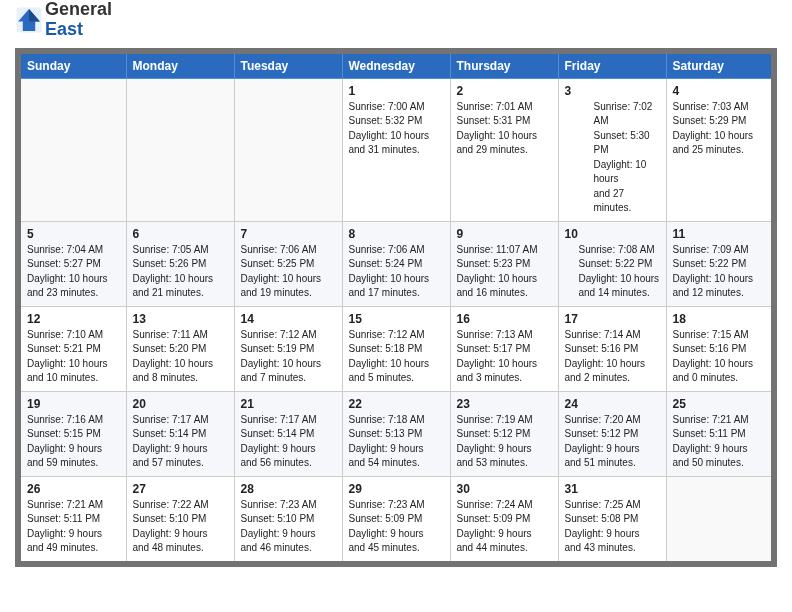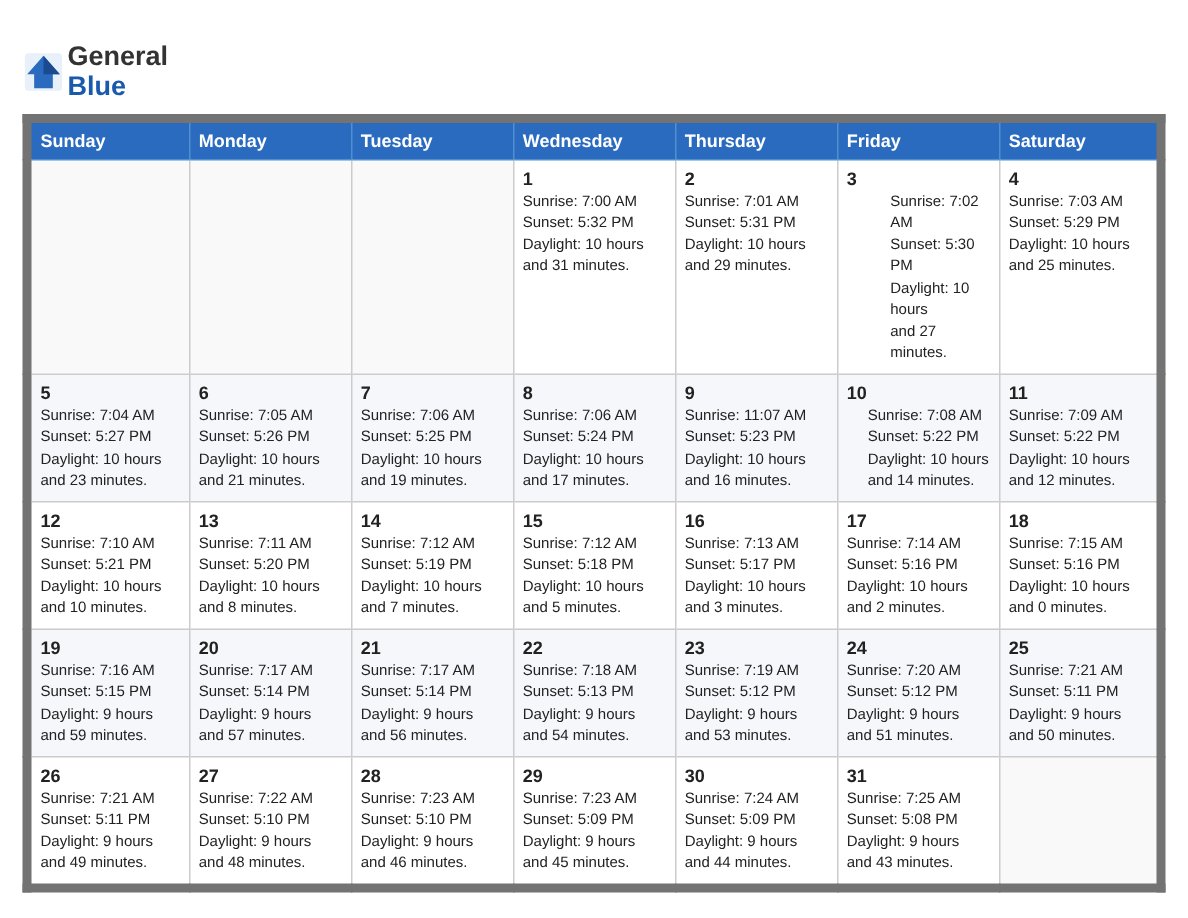--- a/index.html
+++ b/index.html
@@ -6,21 +6,21 @@
     body {
       font-family: Arial, sans-serif;
       background: #fff;
       width: 792px;
       min-height: 612px;
     }
     .page {
       width: 792px;
       min-height: 612px;
       background: #fff;
-      padding: 28px 15px 10px 15px;
+      padding: 0 15px 10px 15px;
     }
     .header {
       display: flex;
       justify-content: space-between;
       align-items: flex-start;
       margin-bottom: 8px;
     }
     .logo {
       display: flex;
       align-items: center;
@@ -109,21 +109,21 @@
 <div class="page">
   <div class="header">
     <div class="logo">
       <svg class="logo-icon" viewBox="0 0 36 36" xmlns="http://www.w3.org/2000/svg">
         <rect x="2" y="2" width="32" height="32" rx="3" fill="#e8f0fa"></rect>
         <polygon points="18,4 32,20 26,20 26,32 10,32 10,20 4,20" fill="#2a6bbf"></polygon>
         <polygon points="18,4 32,20 18,20" fill="#1a4a8f"></polygon>
       </svg>
       <div class="logo-text">
         <span class="logo-general">General</span>
-        <span class="logo-blue">Blue</span>
+        <span class="logo-blue">East</span>
       </div>
     </div>
   </div>
 
   <table class="calendar">
     <thead>
       <tr>
         <th>Sunday</th>
         <th>Monday</th>
         <th>Tuesday</th>

